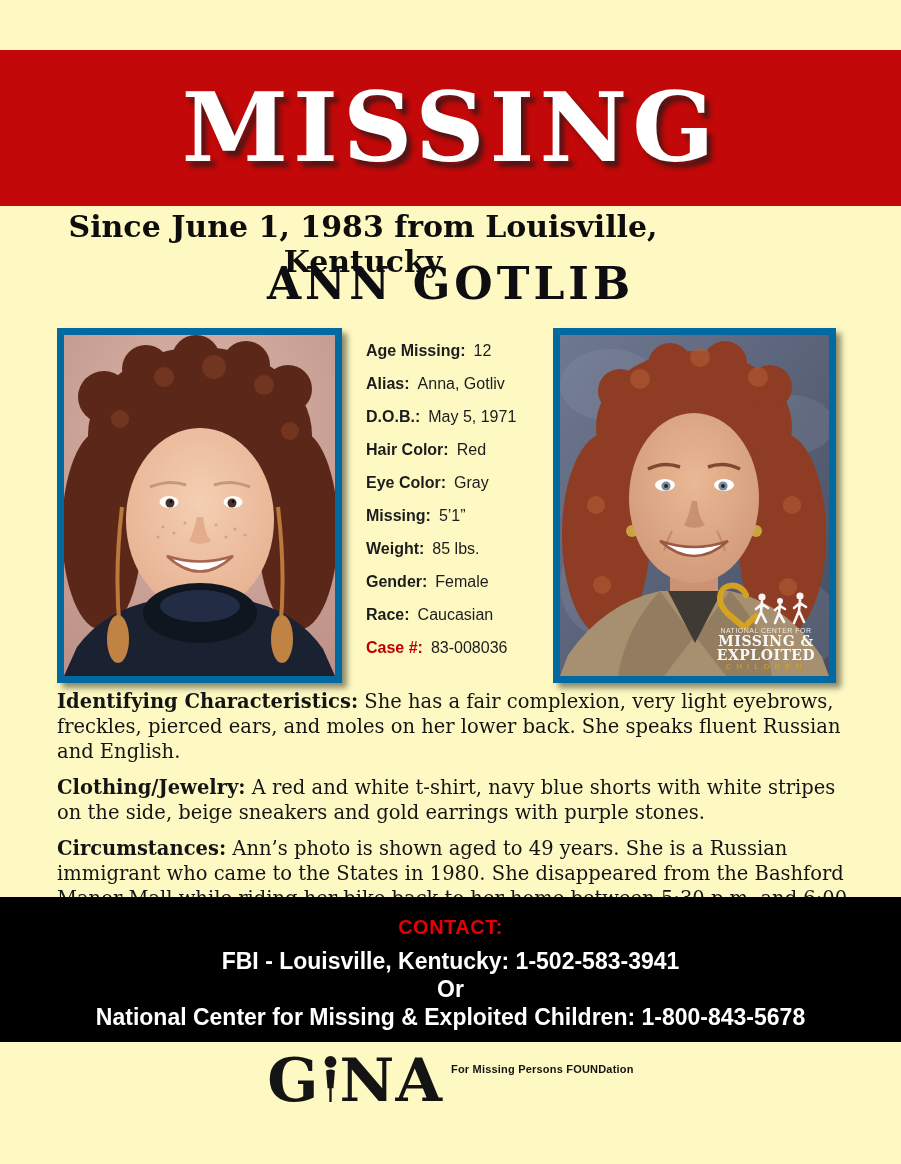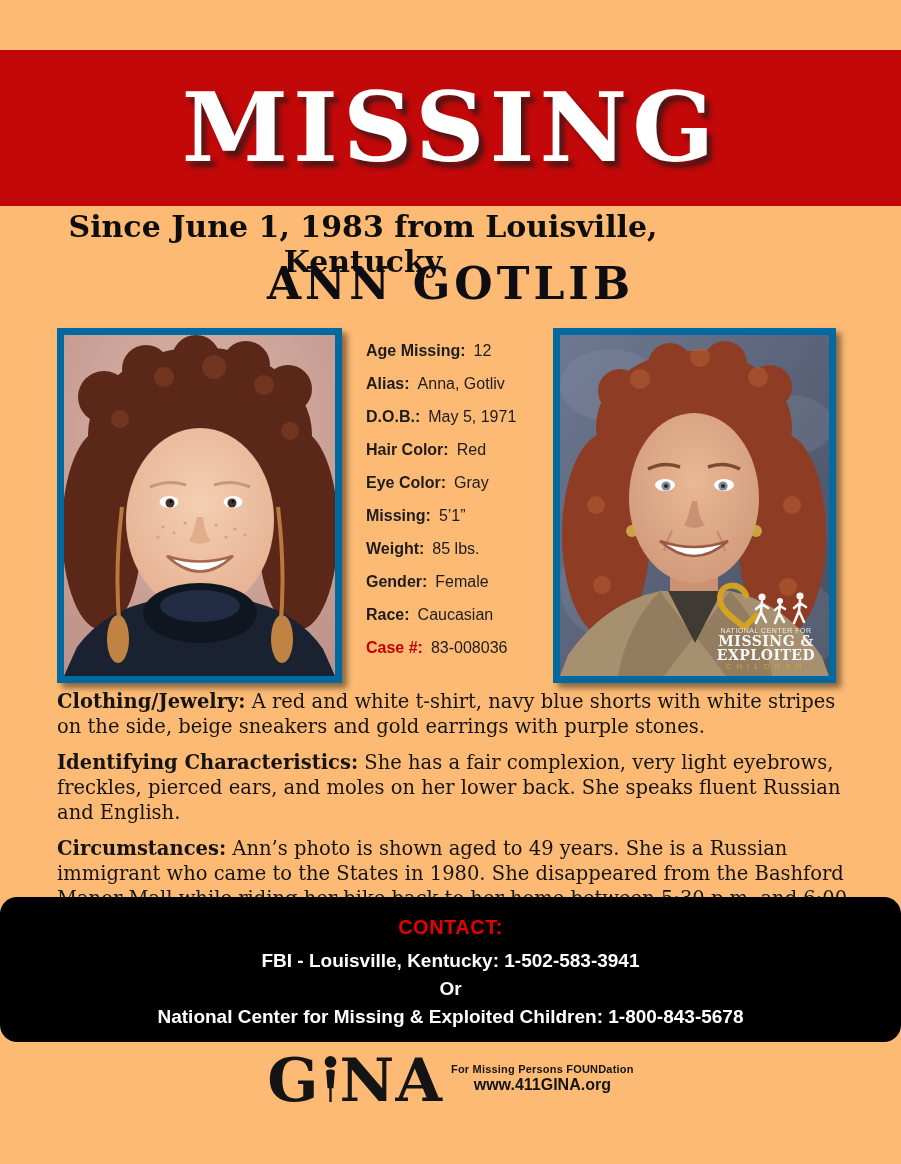--- a/index.html
+++ b/index.html
@@ -1,16 +1,16 @@
 <!DOCTYPE html>
 <html><head>
 <meta charset="utf-8">
 <style>
   html,body{margin:0;padding:0;background:#ffffff;}
-  #page{position:relative;width:901px;height:1164px;background:#fdba74;overflow:hidden;
+  #page{position:relative;width:901px;height:1164px;background:#fef9c3;overflow:hidden;
         font-family:"Liberation Sans",sans-serif;}
 
   
   .banner{position:absolute;left:0;top:50px;width:901px;height:156px;background:#c20808;
           display:flex;align-items:center;justify-content:center;}
   .missing-title{font-family:"DejaVu Serif","Liberation Serif",serif;font-weight:bold;
           font-size:96px;color:#ffffff;letter-spacing:5px;line-height:1;
           text-shadow:5px 6px 4px rgba(45,25,25,0.75);}
 
   
@@ -47,23 +47,23 @@
 
   
   .paras{position:absolute;left:57px;top:689px;width:792px;
          font-family:"DejaVu Serif","Liberation Serif",serif;
          font-size:19.5px;line-height:25px;color:#141414;}
   .para{margin-bottom:11px;}
   .para-label{font-weight:bold;}
 
   
   .contact-bar{position:absolute;left:0;top:897px;width:901px;height:145px;background:#000000;
-         text-align:center;color:#ffffff;font-weight:bold;border-radius:17px;}
+         text-align:center;color:#ffffff;font-weight:bold;}
   .contact-heading{padding-top:19px;font-size:20px;color:#e60000;letter-spacing:.5px;}
-  .contact-line{font-size:19px;line-height:28px;}
+  .contact-line{font-size:23px;line-height:28px;}
   .contact-line.first{margin-top:8px;}
 
   
   .footer-logo{position:absolute;left:0;top:1056px;width:901px;
          display:flex;justify-content:center;align-items:flex-start;}
   .gina-wordmark{display:flex;align-items:flex-end;
          font-family:"DejaVu Serif","Liberation Serif",serif;font-weight:bold;
          font-size:60px;line-height:0.82;color:#141414;letter-spacing:1px;}
   .person-i{width:17px;height:47px;margin:0 1px 2px 2px;}
   .logo-text{margin-left:8px;padding-top:7px;color:#141414;}
@@ -264,26 +264,26 @@
       </svg>
       <div class="wm-org">NATIONAL CENTER FOR</div>
       <div class="wm-l1">MISSING &amp;</div>
       <div class="wm-l2">EXPLOITED</div>
       <div class="wm-l3">CHILDREN</div>
     </div>
   </div>
 
   <div class="paras">
     <div class="para">
+      <span class="para-label">Identifying Characteristics:</span>
+      <span class="para-text">She has a fair complexion, very light eyebrows, freckles, pierced ears, and moles on her lower back. She speaks fluent Russian and English.</span>
+    </div>
+    <div class="para">
       <span class="para-label">Clothing/Jewelry:</span>
       <span class="para-text">A red and white t-shirt, navy blue shorts with white stripes on the side, beige sneakers and gold earrings with purple stones.</span>
-    </div>
-    <div class="para">
-      <span class="para-label">Identifying Characteristics:</span>
-      <span class="para-text">She has a fair complexion, very light eyebrows, freckles, pierced ears, and moles on her lower back. She speaks fluent Russian and English.</span>
     </div>
     <div class="para">
       <span class="para-label">Circumstances:</span>
       <span class="para-text">Ann’s photo is shown aged to 49 years.  She is a Russian immigrant who came to the States in 1980. She disappeared from the Bashford Manor Mall while riding her bike back to her home between 5:30 p.m. and 6:00 p.m. on June 1, 1983. Her bike was found at the shopping mall, but she has never been heard from again.</span>
     </div>
   </div>
 
   <div class="contact-bar">
     <div class="contact-heading">CONTACT:</div>
     <div class="contact-line first">FBI - Louisville, Kentucky: 1-502-583-3941</div>
@@ -295,17 +295,16 @@
     <div class="gina-wordmark">
       <span>G</span>
       <svg class="person-i" viewBox="0 0 16 48">
         <circle cx="8" cy="6" r="6" fill="#141414"></circle>
         <path d="M3.5,15 Q8,12.5 12.5,15 L11,33 L9.2,33 L9.2,47 L6.8,47 L6.8,33 L5,33 Z" fill="#141414"></path>
       </svg>
       <span>NA</span>
     </div>
     <div class="logo-text">
       <div class="logo-tagline">For Missing Persons FOUNDation</div>
-      <div class="logo-url">www.411GINA.org</div>
     </div>
   </div>
 
 </div>
 
 </body></html>

